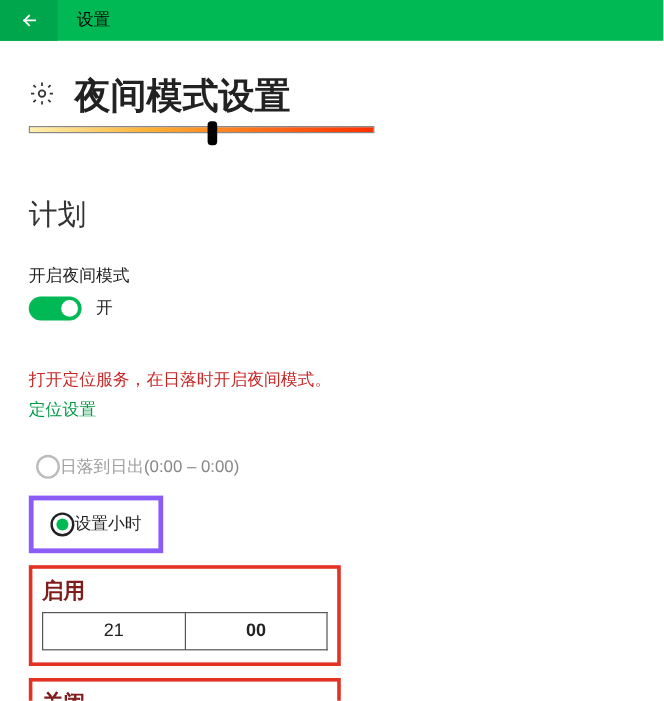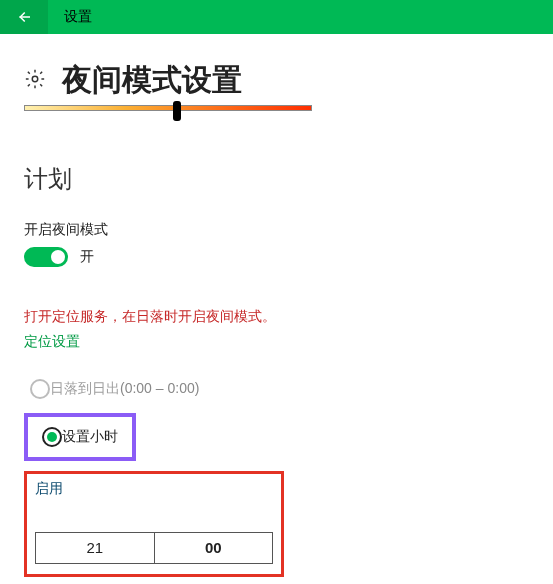--- a/index.html
+++ b/index.html
@@ -141,37 +141,37 @@
     display: inline-flex;
     margin-top: 10px;
   }
   .time-block {
     border: 3px solid #e33224;
     margin-top: 10px;
     padding: 6px 8px 10px 8px;
     width: 260px;
   }
   .time-label {
-    font-size: 14px;
-    color: #0c4a6e;
+    font-size: 18px;
+    color: #7f1d1d;
     margin-bottom: 6px;
+    font-weight: bold;
   }
   .time-inputs {
     display: flex;
   }
   .time-cell {
     flex: 1;
     border: 1px solid #555;
     height: 32px;
     display: flex;
     align-items: center;
     justify-content: center;
     font-size: 15px;
     color: #222;
-    margin-top: 28px;
   }
   .time-cell + .time-cell { border-left: none; font-weight: bold; }
 </style>
 </head>
 <body>
 
 <div class="header">
   <div class="back-btn">
     <svg width="18" height="18" viewBox="0 0 24 24" fill="none" stroke="#fff" stroke-width="2">
       <polyline points="15 18 9 12 15 6" transform="translate(-2,0)"></polyline>

